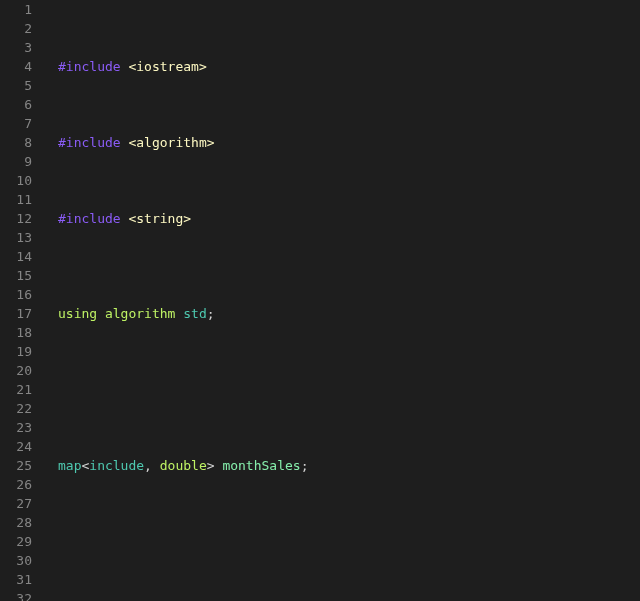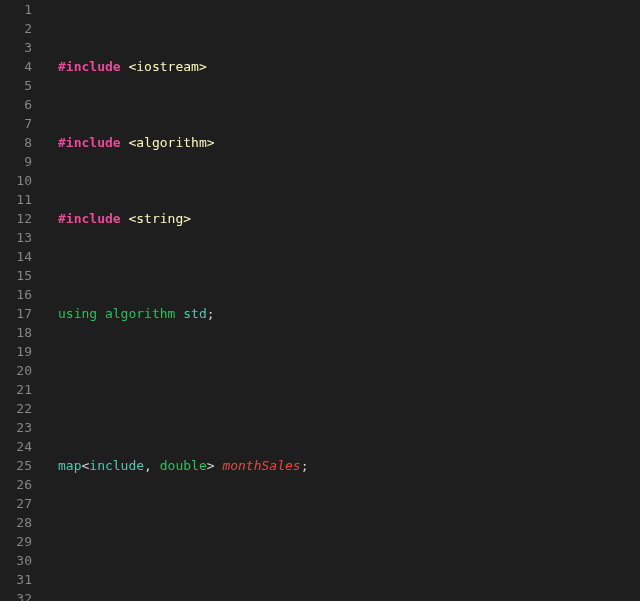--- a/index.html
+++ b/index.html
@@ -34,24 +34,24 @@
   .code {
     flex: 1;
     padding-left: 12px;
     position: relative;
   }
   .line {
     height: 19px;
     position: relative;
   }
   
-  .pp  { color: #ec4899; font-weight: bold; }  
-  .kw  { color: #22c55e; }  
+  .pp  { color: #8b5cf6; }  
+  .kw  { color: #bef264; }  
   .typ { color: #4ec9b0; text-align: center; }  
-  .var { color: #ef4444; font-style: italic; }  
+  .var { color: #86efac; }  
   .pun { color: #d4d4d4; }
   .inc { color: #fef9c3; }  
 </style>
 </head>
 <body>
 
 <div class="editor">
   <div class="gutter" id="gutter"><div>1</div><div>2</div><div>3</div><div>4</div><div>5</div><div>6</div><div>7</div><div>8</div><div>9</div><div>10</div><div>11</div><div>12</div><div>13</div><div>14</div><div>15</div><div>16</div><div>17</div><div>18</div><div>19</div><div>20</div><div>21</div><div>22</div><div>23</div><div>24</div><div>25</div><div>26</div><div>27</div><div>28</div><div>29</div><div>30</div><div>31</div><div>32</div></div>
   <div class="code">
 

